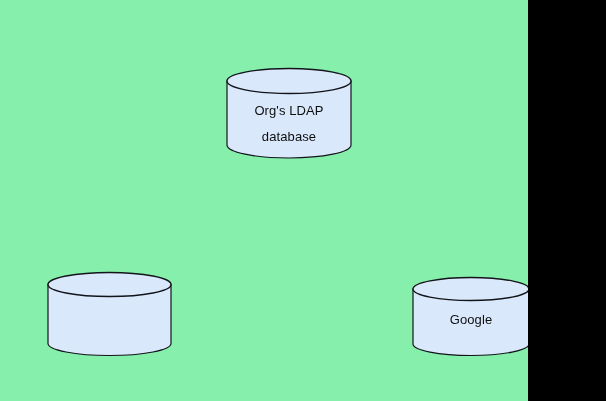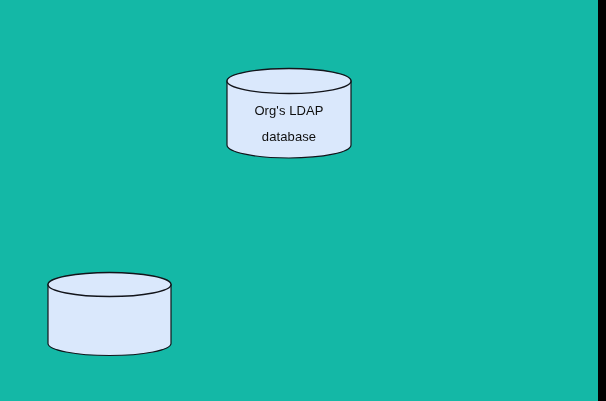--- a/index.html
+++ b/index.html
@@ -2,23 +2,23 @@
 <html><head>
 <meta charset="utf-8">
 <style>
   html, body {
     margin: 0;
     padding: 0;
     background: #000000;
   }
   #canvas {
     position: relative;
-    width: 598px;
+    width: 528px;
     height: 401px;
-    background: #14b8a6;
+    background: #86efac;
     overflow: hidden;
     font-family: "Liberation Sans", sans-serif;
   }
   .node {
     position: absolute;
   }
   .node svg {
     position: absolute;
     top: 0;
     left: 0;
@@ -58,14 +58,21 @@
     <div class="node-label"><span>Org's LDAP</span><br><span>database</span></div>
   </div>
 
   <div class="node" id="node-emm">
     <svg width="125" height="84" viewBox="0 0 125 84">
       <path d="M1,12.5 L1,71.5 A61.5,12 0 0 0 124,71.5 L124,12.5 Z" fill="#dae8fc" stroke="#12141a" stroke-width="1.2"></path>
       <ellipse cx="62.5" cy="12.5" rx="61.5" ry="12" fill="#dae8fc" stroke="#12141a" stroke-width="1.4"></ellipse>
     </svg>
   </div>
 
+  <div class="node" id="node-google">
+    <svg width="118" height="79" viewBox="0 0 118 79">
+      <path d="M1,12 L1,67 A58,11.5 0 0 0 117,67 L117,12 Z" fill="#dae8fc" stroke="#12141a" stroke-width="1.2"></path>
+      <ellipse cx="59" cy="12" rx="58" ry="11.5" fill="#dae8fc" stroke="#12141a" stroke-width="1.4"></ellipse>
+    </svg>
+    <div class="node-label"><span>Google</span></div>
+  </div>
 
 </div>
 
 </body></html>

